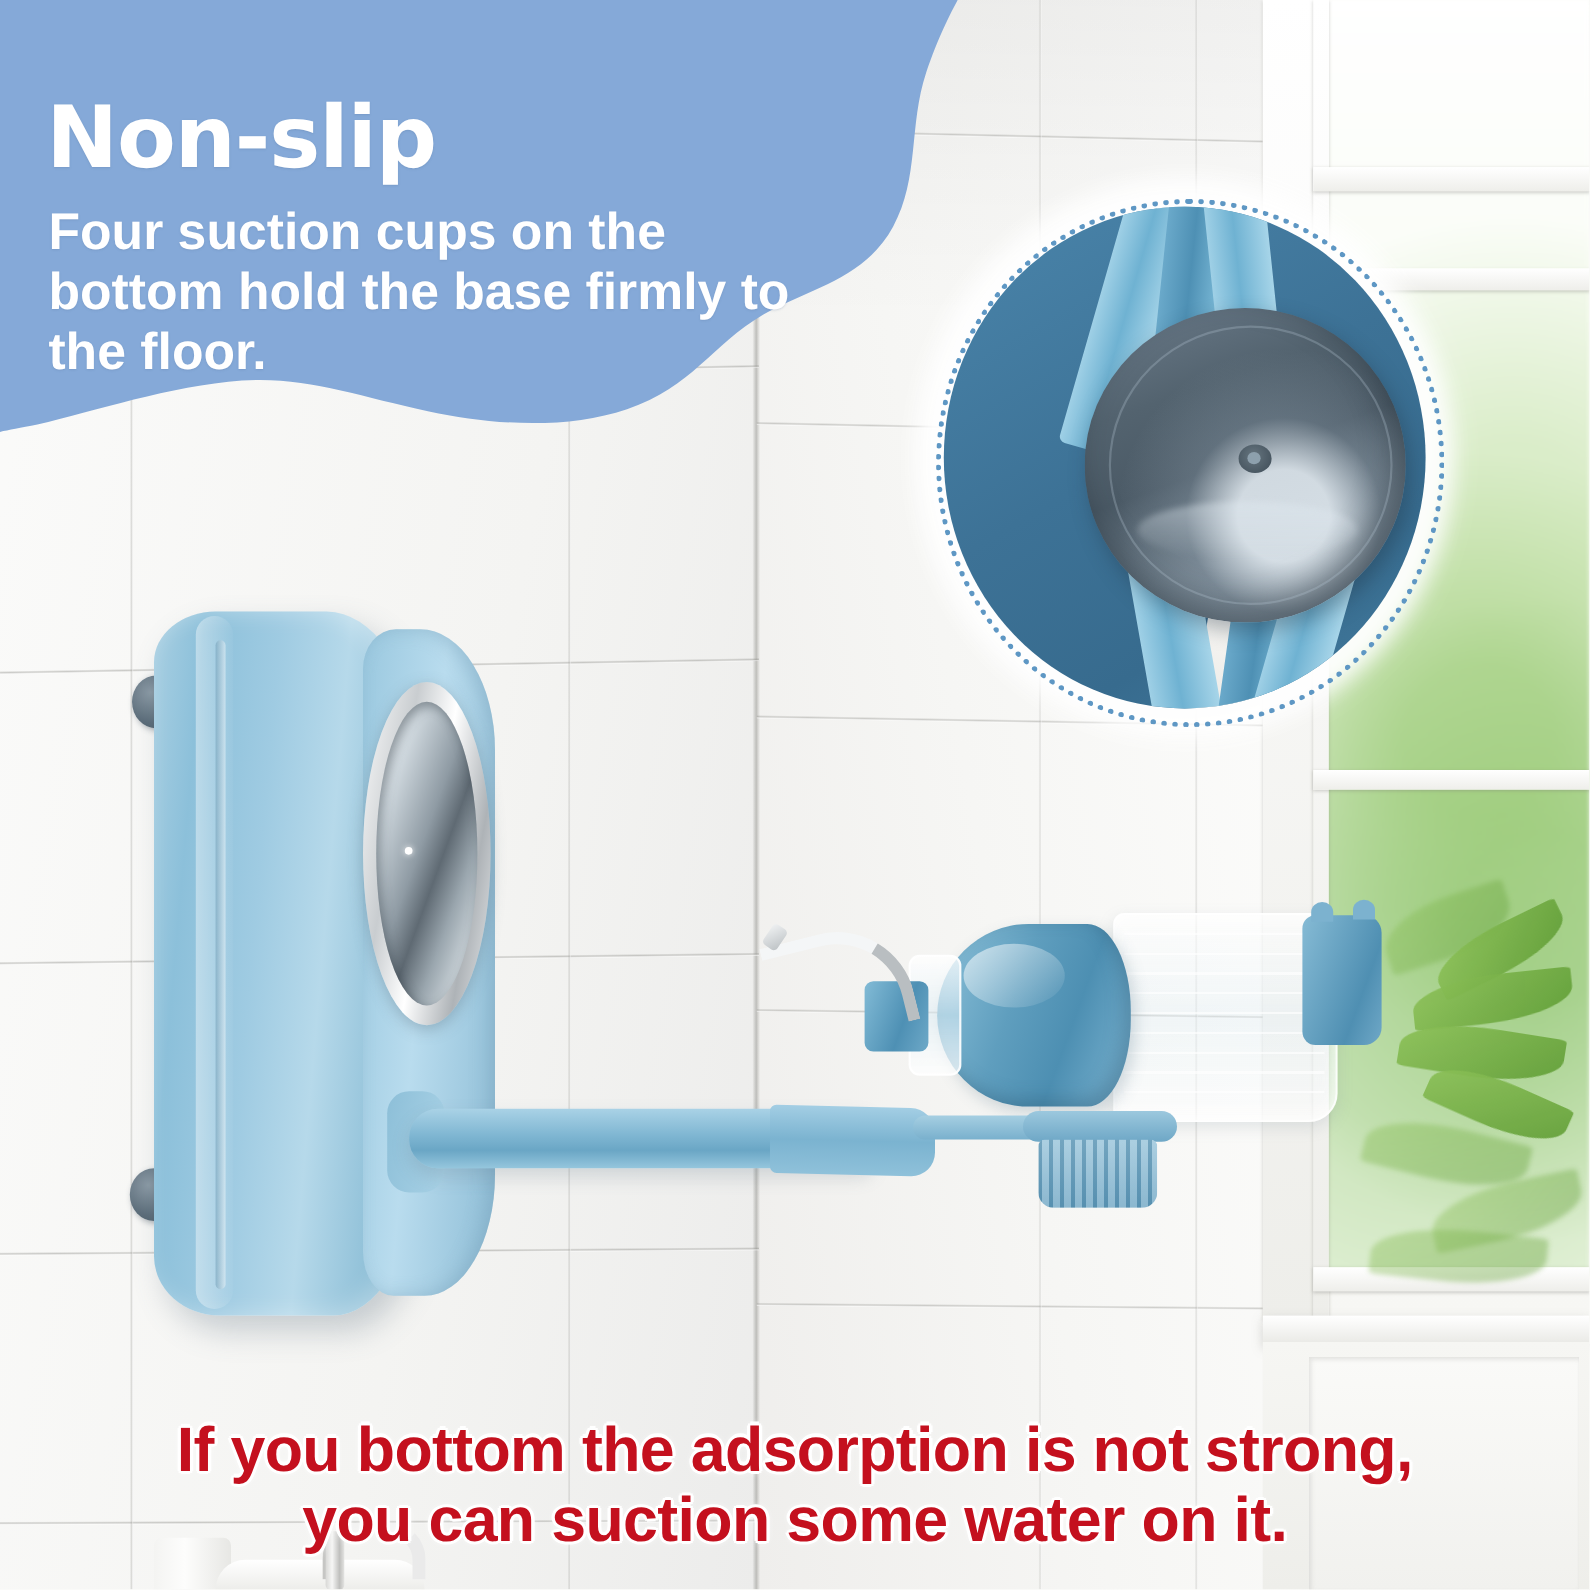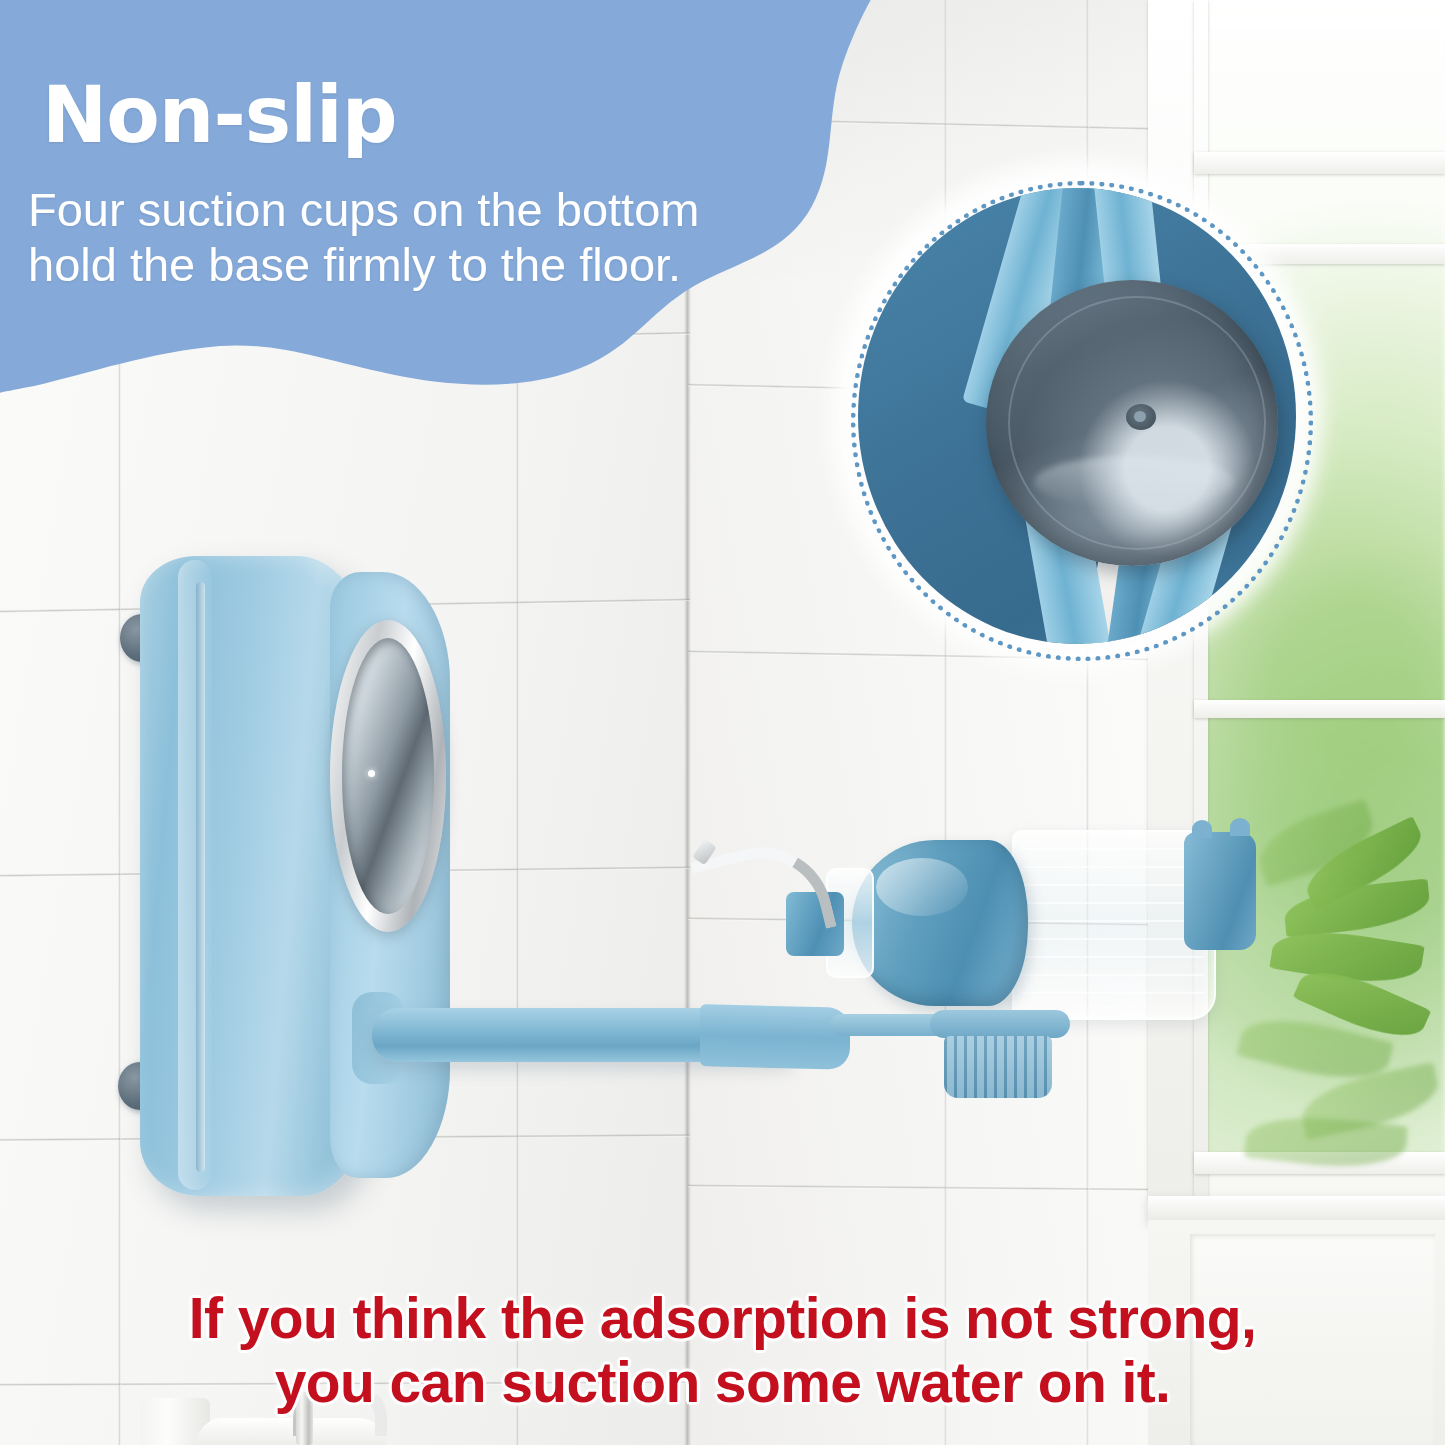--- a/index.html
+++ b/index.html
@@ -153,26 +153,26 @@
       linear-gradient(180deg,#8cbdd6,#5f9cbd);}
   .clip{position:absolute;left:1184px;top:832px;width:72px;height:118px;border-radius:12px 16px 16px 12px;
     background:linear-gradient(110deg,#86bbd5,#4f8fb2 70%,#6fa8c7);}
   .clip-ear{position:absolute;width:20px;height:18px;border-radius:50% 50% 0 0;
     background:#7cb2cf;}
 
   
   .blob{position:absolute;left:-6px;top:-6px;width:880px;height:400px;}
   .blob svg{display:block;}
 
-  .headline{position:absolute;left:42px;top:26px;width:700px;
+  .headline{position:absolute;left:42px;top:37px;width:700px;
     color:#ffffff;font-size:78px;line-height:.95;font-weight:700;
     letter-spacing:-1px;font-family:"DejaVu Sans",sans-serif;
     text-shadow:0 1px 2px rgba(80,110,150,.25);}
-  .subtext{position:absolute;left:28px;top:136px;width:725px;
-    color:#ffffff;font-size:47px;line-height:1.16;font-weight:400;
+  .subtext{position:absolute;left:44px;top:136px;width:725px;
+    color:#ffffff;font-size:47px;line-height:1.16;font-weight:700;
     font-family:"Liberation Sans",sans-serif;
     text-shadow:0 1px 2px rgba(80,110,150,.22);}
 
   
   .inset{position:absolute;left:858px;top:188px;width:438px;height:456px;}
   .inset-halo{position:absolute;left:-26px;top:-26px;width:490px;height:508px;
     border-radius:50%;background:#ffffff;filter:blur(10px);opacity:.95;}
   .inset-disc{position:absolute;left:0;top:0;width:438px;height:456px;border-radius:50%;
     overflow:hidden;
     background:linear-gradient(150deg,#4a85ab 0%,#3d7296 46%,#376b8e 74%,#437c9f 100%);}
@@ -324,17 +324,17 @@
                C330,366 284,348 226,352
                C160,357 92,380 40,392
                C20,396 8,398 0,400 Z" fill="#85A9D8"></path>
     </svg>
   </div>
 
   <h1 class="headline">Non-slip</h1>
   <p class="subtext">Four suction cups on the bottom hold the base firmly to the floor.</p>
 
   <div class="caption">
-    <span class="ln">If you think the adsorption is not strong,</span>
+    <span class="ln">If you bottom the adsorption is not strong,</span>
     <span class="ln">you can suction some water on it.</span>
   </div>
 
 </div>
 
 </body></html>

